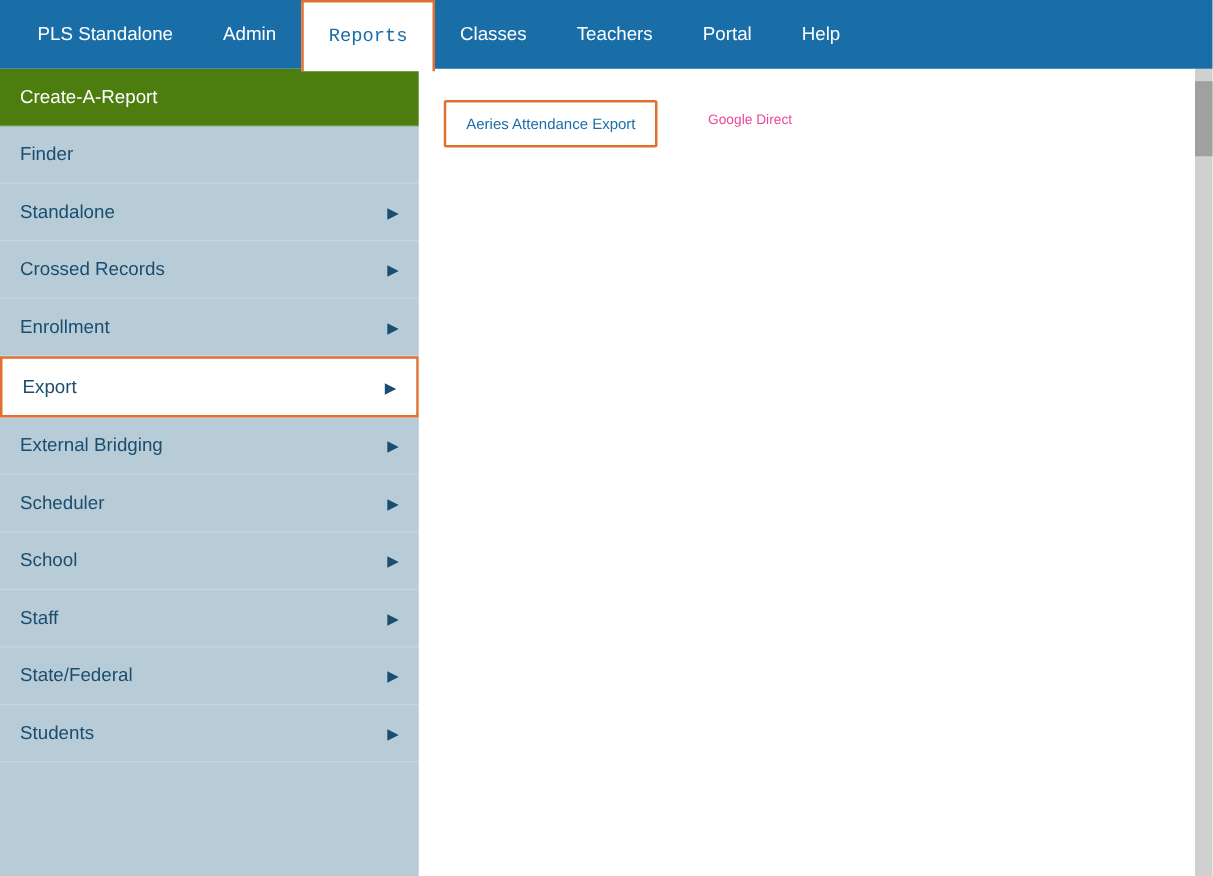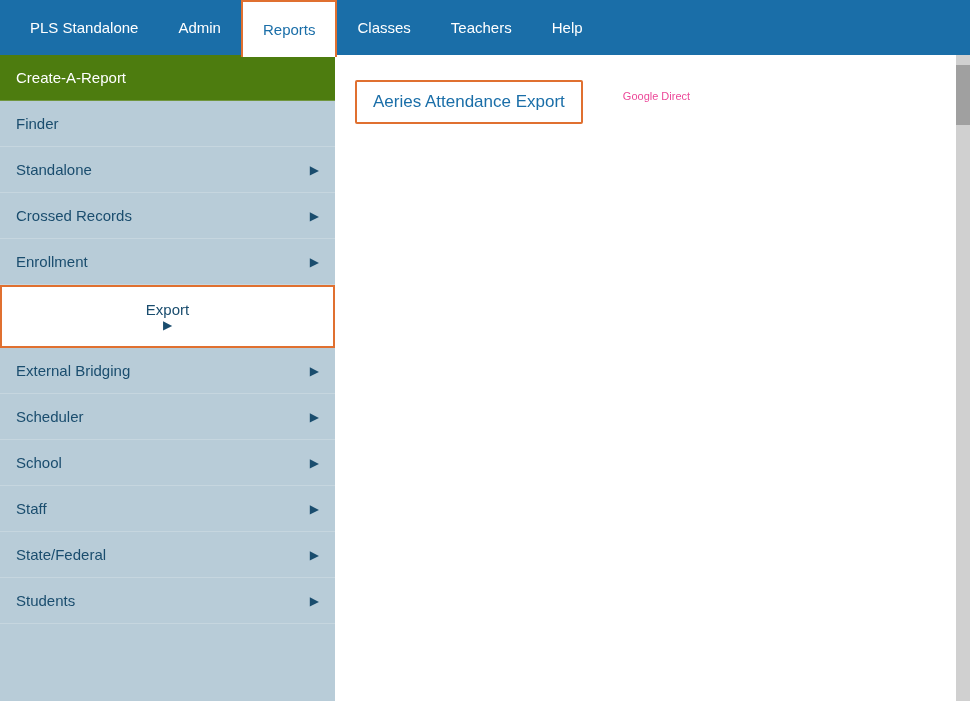--- a/index.html
+++ b/index.html
@@ -39,20 +39,21 @@
       white-space: nowrap;
     }
 
     .nav-item.active {
       background-color: #fff;
       color: #1a6ea8;
       border: 2px solid #e07030;
       border-bottom: none;
       height: 57px;
       margin-top: 2px;
+      font-family: Liberation Mono, monospace;
     }
 
     
     .main-area {
       display: flex;
       height: calc(701px - 55px);
       position: relative;
     }
 
     
@@ -77,21 +78,20 @@
 
     .sidebar-item.active {
       background-color: #4d7c0f;
       color: #fff;
     }
 
     .sidebar-item.highlighted {
       background-color: #fff;
       color: #1a4d6e;
       border: 2px solid #e07030;
-      flex-direction: column;
     }
 
     .sidebar-item .chevron {
       color: #1a4d6e;
       font-size: 12px;
     }
 
     .sidebar-item.highlighted .chevron {
       color: #1a4d6e;
     }
@@ -102,21 +102,21 @@
       background-color: #fff;
       padding: 20px;
       display: flex;
       gap: 40px;
       align-items: flex-start;
       padding-top: 25px;
     }
 
     .content-item {
       color: #1a6ea8;
-      font-size: 17px;
+      font-size: 12px;
       cursor: pointer;
       padding: 10px 16px;
       border: 2px solid #e07030;
       border-radius: 2px;
     }
 
     .content-item-plain {
       color: #ec4899;
       font-size: 11px;
       cursor: pointer;
@@ -143,20 +143,21 @@
   </style>
 </head>
 <body>
 
 <nav class="top-nav">
 <div class="nav-item">PLS Standalone</div>
     <div class="nav-item">Admin</div>
     <div class="nav-item active">Reports</div>
     <div class="nav-item">Classes</div>
     <div class="nav-item">Teachers</div>
+    <div class="nav-item">Portal</div>
     <div class="nav-item">Help</div>
   </nav>
 
 <div class="main-area">
 
   <div class="sidebar">
   <div class="sidebar-item active">
         <span>Create-A-Report</span>
       </div>
       <div class="sidebar-item">

